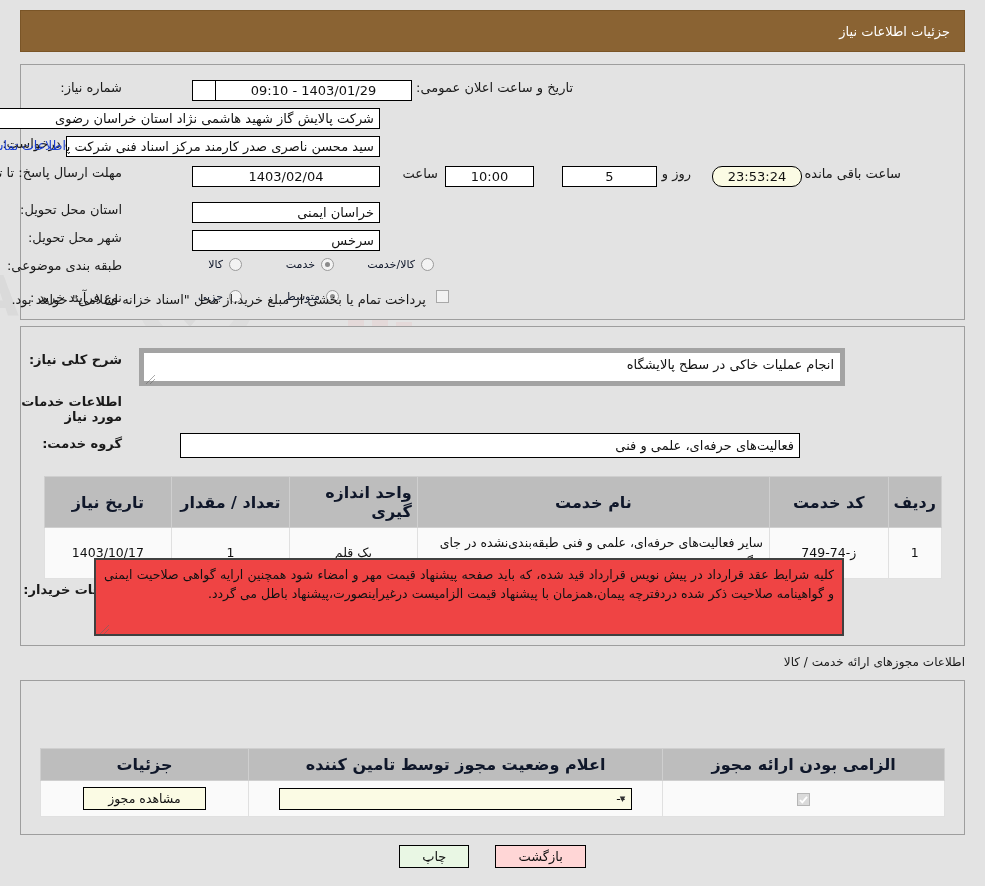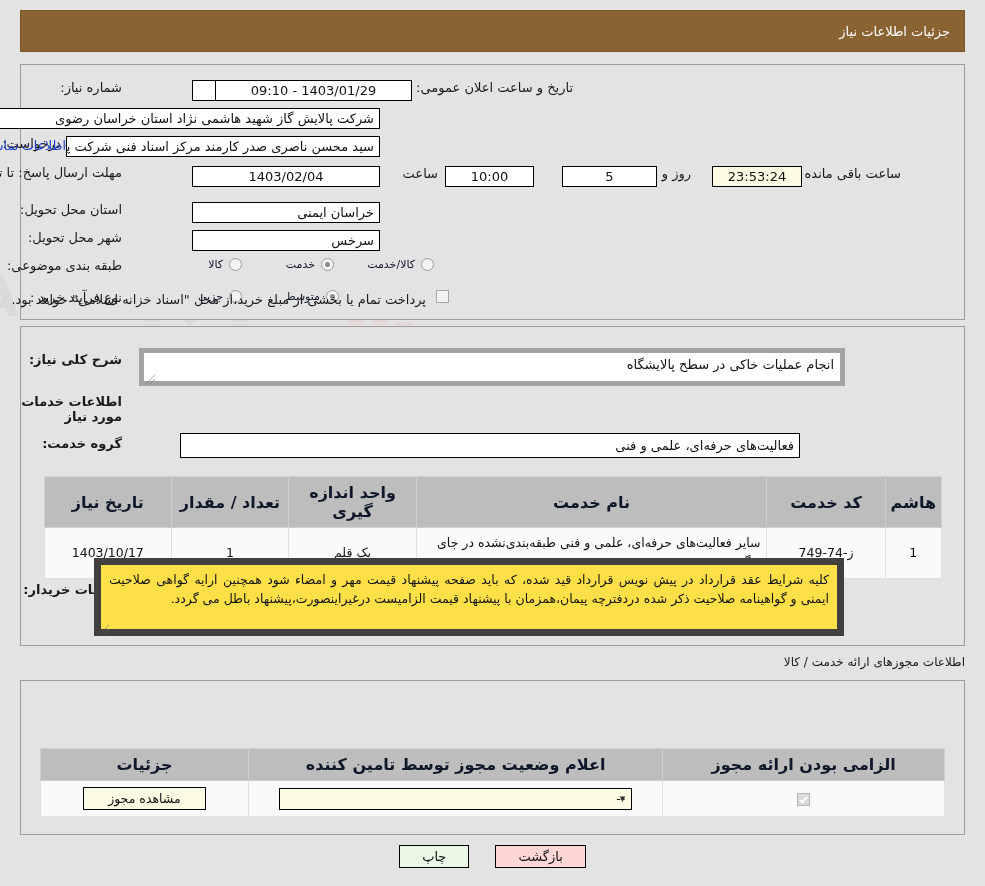--- a/index.html
+++ b/index.html
@@ -172,22 +172,22 @@
   .items-table-wrap table { width: 898px; }
 
   
   .notes-wrap {
     position: absolute;
     left: 94px; top: 558px;
     width: 750px;
     z-index: 3;
   }
   .notes-box {
-    border: 7px solid #404040;
-    background: #fde047;
+    border: 2px solid #404040;
+    background: #ef4444;
     min-height: 78px;
     padding: 5px 8px;
     font-size: 12.5px;
     line-height: 1.55;
     color: #111;
     text-align: justify;
     position: relative;
   }
   .notes-label {
     position: absolute;
@@ -339,21 +339,21 @@
   <div class="frow" style="right:451px; top:166px;">
     <span class="fbox" style="width:89px;">10:00</span>
   </div>
   <div class="frow" style="right:328px; top:166px;">
     <span class="fbox" style="width:95px;">5</span>
   </div>
   <div class="frow" style="right:288px; top:166px;">
     <span class="inline-text">روز و</span>
   </div>
   <div class="frow" style="right:183px; top:166px;">
-    <span class="fbox yellow" style="width:90px;">23:53:24</span>
+    <span class="fbox yellow" style="width:90px;border-radius:10px;">23:53:24</span>
   </div>
   <div class="frow" style="right:78px; top:166px;">
     <span class="inline-text">ساعت باقی مانده</span>
   </div>
 
   <div class="frow" style="right:863px; top:202px;">
     <span class="flabel">استان محل تحویل:</span>
   </div>
   <div class="frow" style="right:605px; top:202px;">
     <span class="fbox r" style="width:188px;">خراسان ایمنی</span>
@@ -419,24 +419,24 @@
     <span class="flabel" style="font-weight:bold;">گروه خدمت:</span>
   </div>
   <div class="frow" style="right:185px; top:433px;">
     <span class="fbox r" style="width:620px; height:25px; line-height:23px;">فعالیت‌های حرفه‌ای، علمی و فنی</span>
   </div>
 
   <div class="items-table-wrap">
     <table class="grid">
       <thead>
         <tr>
-          <th style="width:40px;">هاشم</th>
+          <th style="width:40px;">ردیف</th>
           <th style="width:120px;">کد خدمت</th>
           <th style="width:360px;">نام خدمت</th>
-          <th style="width:130px;">واحد اندازه گیری</th>
+          <th style="width:130px;text-align:right;">واحد اندازه گیری</th>
           <th style="width:120px;">تعداد / مقدار</th>
           <th style="width:128px;">تاریخ نیاز</th>
         </tr>
       </thead>
       <tbody>
         <tr>
           <td>1</td>
           <td>ز-74-749</td>
           <td style="text-align:right; line-height:1.5;">سایر فعالیت‌های حرفه‌ای، علمی و فنی طبقه‌بندی‌نشده در جای دیگر</td>
           <td>یک قلم</td>

